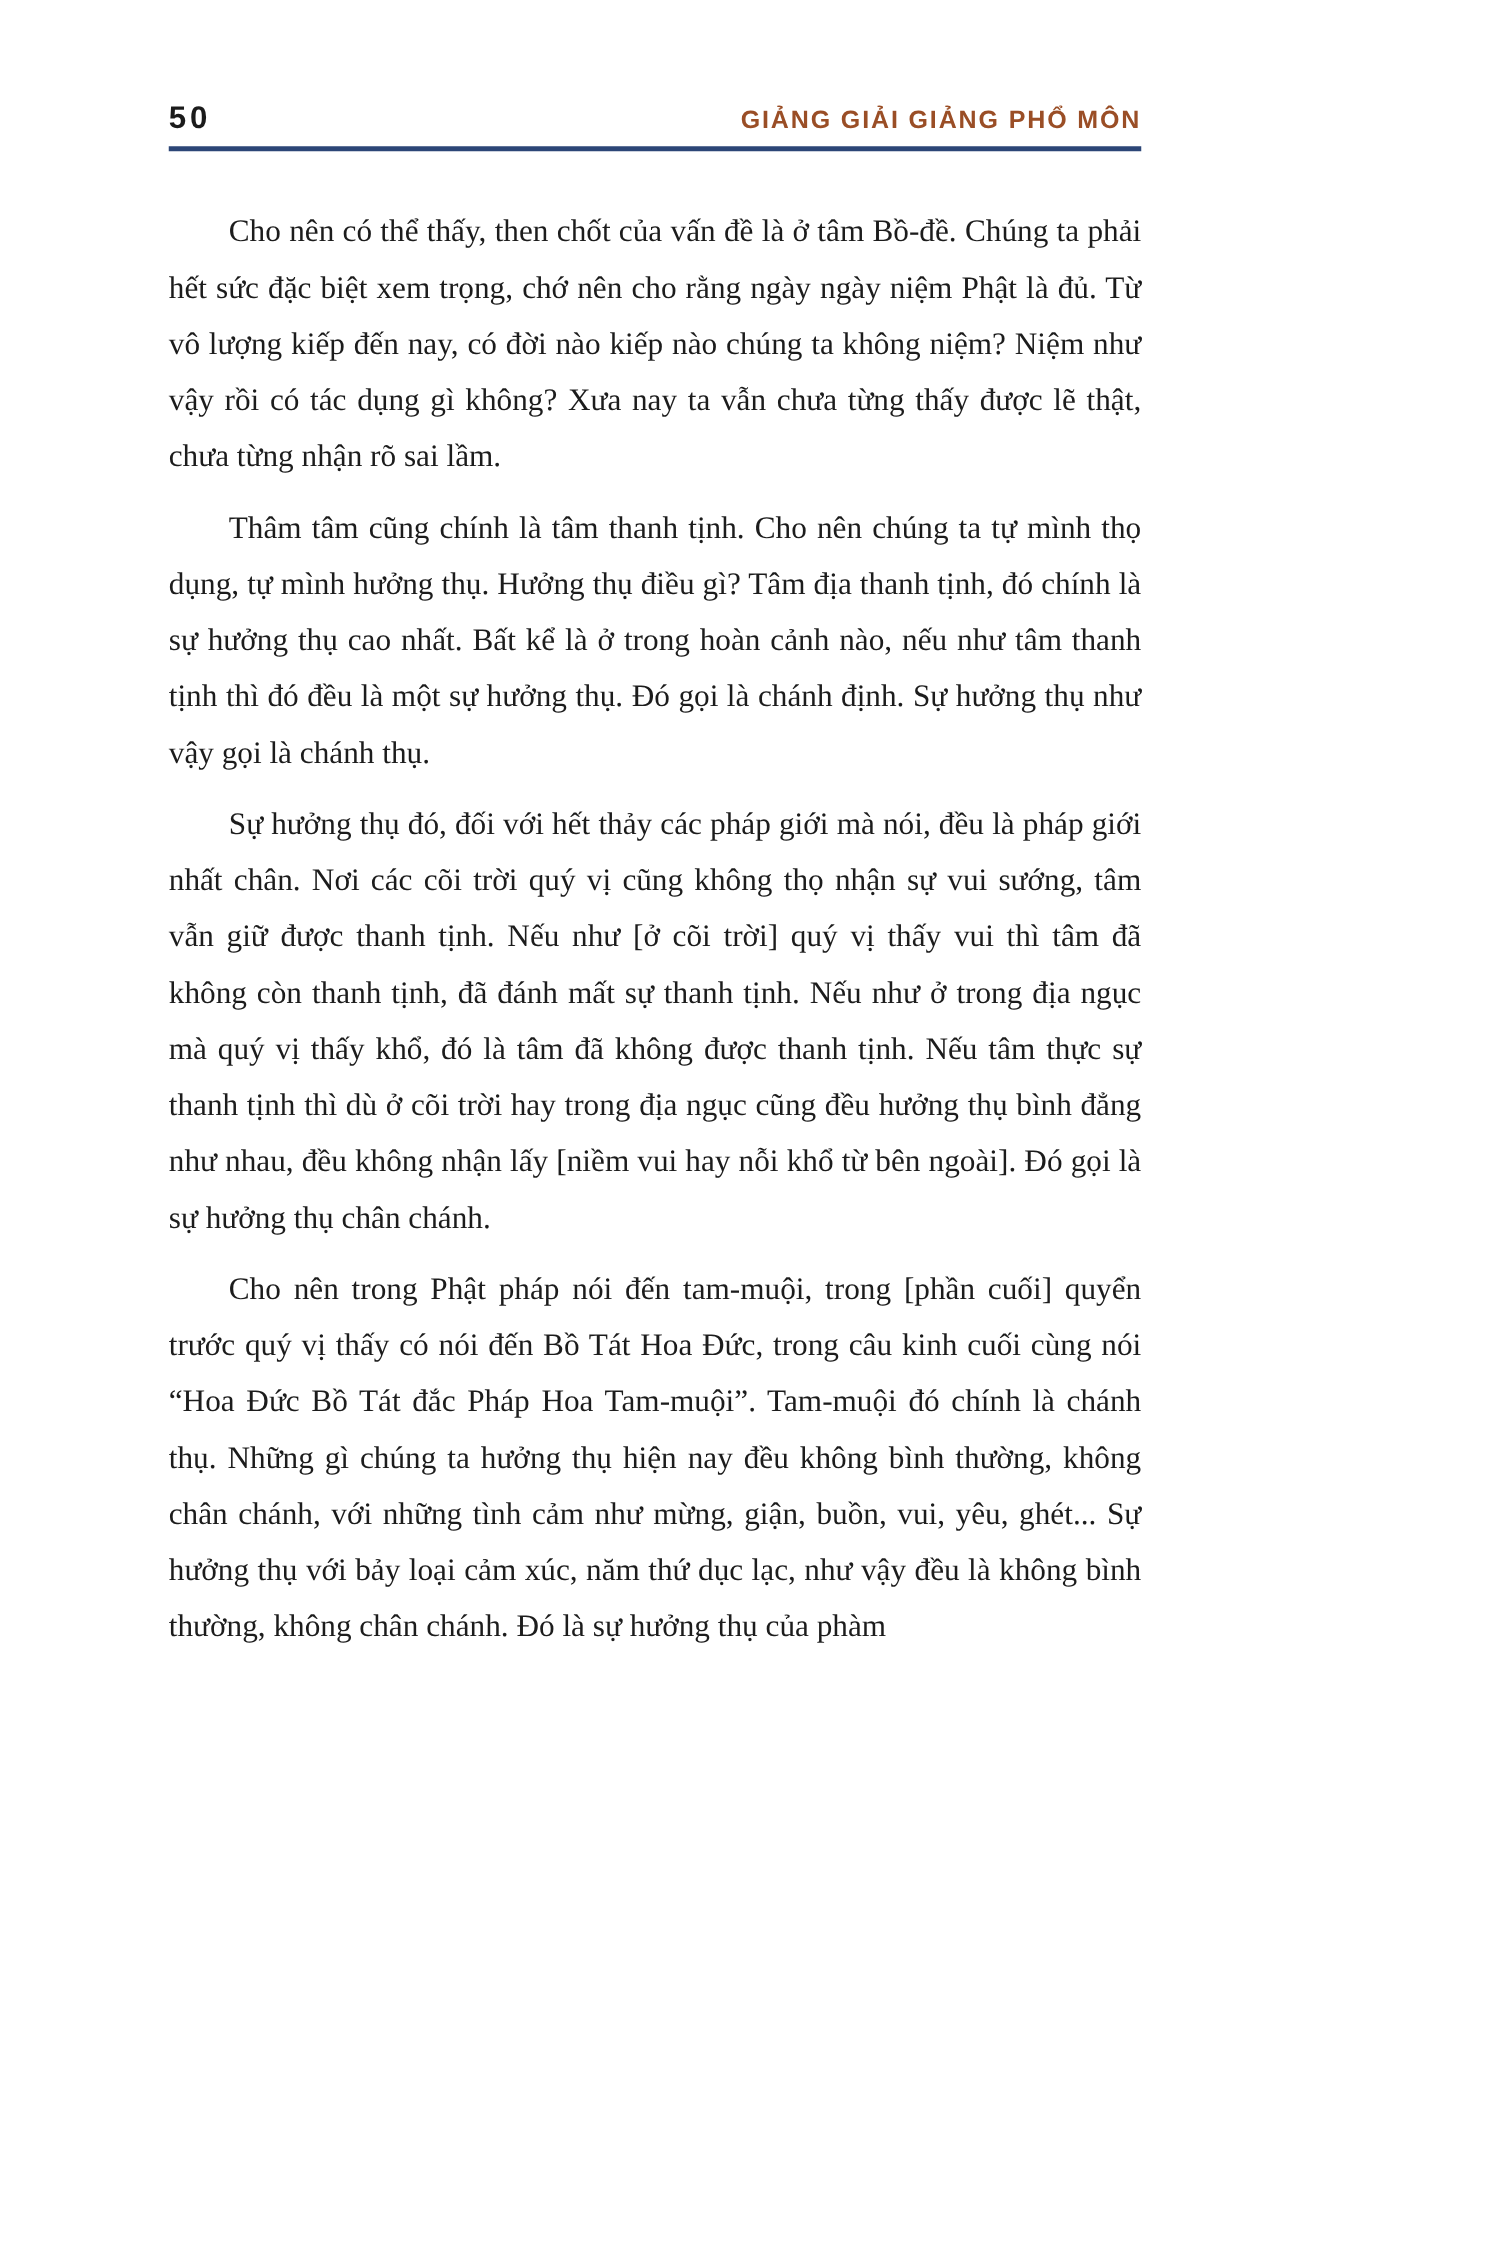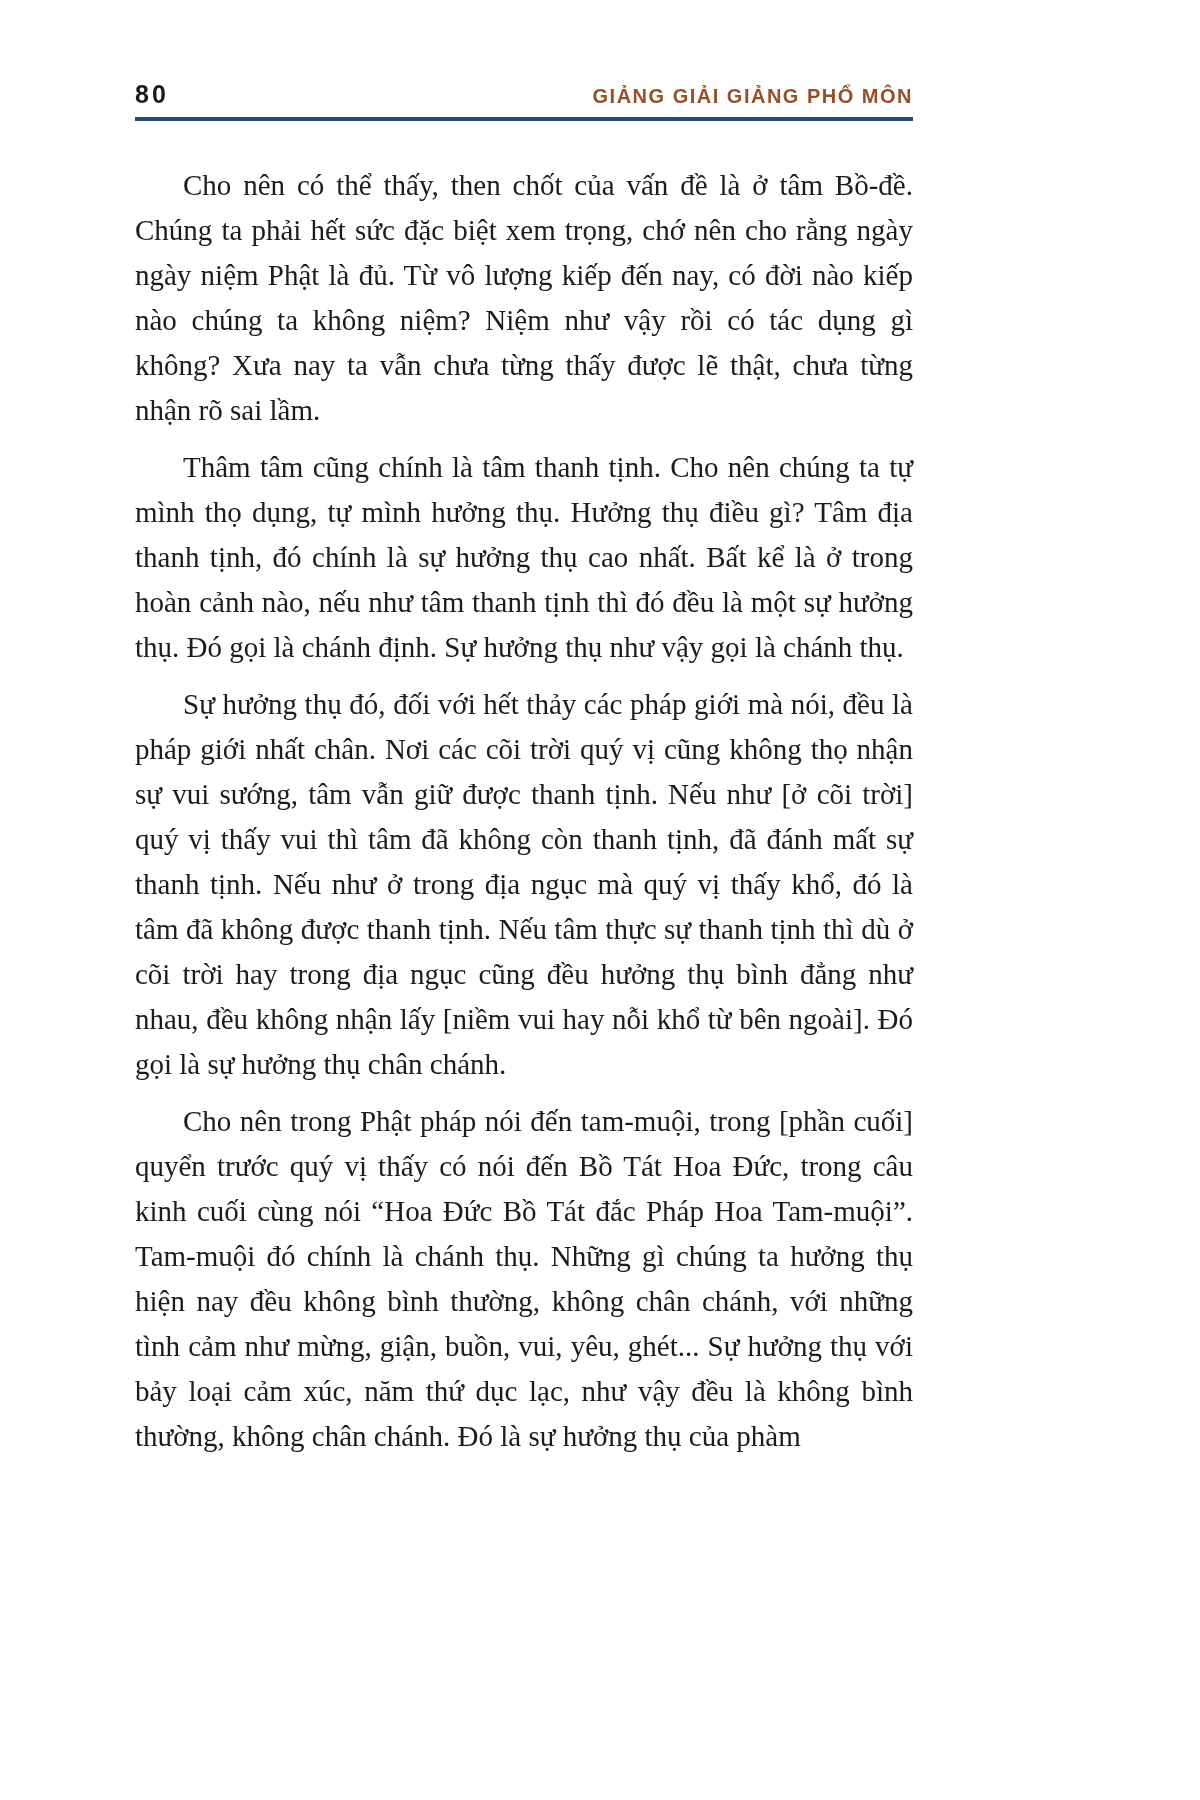--- a/index.html
+++ b/index.html
@@ -45,37 +45,37 @@
     left: 0;
     right: 0;
     height: 4px;
     background: #2c4677;
   }
   .body-text {
     position: absolute;
     top: 163px;
     left: 0;
     right: 0;
-    font-size: 29px;
+    font-size: 25px;
     line-height: 45px;
     color: #1c1c1c;
     text-align: justify;
   }
   .body-text p {
     text-indent: 48px;
     margin-bottom: 12px;
   }
 </style>
 </head>
 <body>
 
 <div class="page">
 
   <header class="page-header">
-    <span class="page-number">80</span>
+    <span class="page-number">50</span>
     <span class="running-title">GIẢNG GIẢI GIẢNG PHỔ MÔN</span>
   </header>
 
   <div class="header-rule"></div>
 
   <main class="body-text">
     <p>Cho nên có thể thấy, then chốt của vấn đề là ở tâm Bồ-đề. Chúng ta phải hết sức đặc biệt xem trọng, chớ nên cho rằng ngày ngày niệm Phật là đủ. Từ vô lượng kiếp đến nay, có đời nào kiếp nào chúng ta không niệm? Niệm như vậy rồi có tác dụng gì không? Xưa nay ta vẫn chưa từng thấy được lẽ thật, chưa từng nhận rõ sai lầm.</p>
     <p>Thâm tâm cũng chính là tâm thanh tịnh. Cho nên chúng ta tự mình thọ dụng, tự mình hưởng thụ. Hưởng thụ điều gì? Tâm địa thanh tịnh, đó chính là sự hưởng thụ cao nhất. Bất kể là ở trong hoàn cảnh nào, nếu như tâm thanh tịnh thì đó đều là một sự hưởng thụ. Đó gọi là chánh định. Sự hưởng thụ như vậy gọi là chánh thụ.</p>
     <p>Sự hưởng thụ đó, đối với hết thảy các pháp giới mà nói, đều là pháp giới nhất chân. Nơi các cõi trời quý vị cũng không thọ nhận sự vui sướng, tâm vẫn giữ được thanh tịnh. Nếu như [ở cõi trời] quý vị thấy vui thì tâm đã không còn thanh tịnh, đã đánh mất sự thanh tịnh. Nếu như ở trong địa ngục mà quý vị thấy khổ, đó là tâm đã không được thanh tịnh. Nếu tâm thực sự thanh tịnh thì dù ở cõi trời hay trong địa ngục cũng đều hưởng thụ bình đẳng như nhau, đều không nhận lấy [niềm vui hay nỗi khổ từ bên ngoài]. Đó gọi là sự hưởng thụ chân chánh.</p>
     <p>Cho nên trong Phật pháp nói đến tam-muội, trong [phần cuối] quyển trước quý vị thấy có nói đến Bồ Tát Hoa Đức, trong câu kinh cuối cùng nói “Hoa Đức Bồ Tát đắc Pháp Hoa Tam-muội”. Tam-muội đó chính là chánh thụ. Những gì chúng ta hưởng thụ hiện nay đều không bình thường, không chân chánh, với những tình cảm như mừng, giận, buồn, vui, yêu, ghét... Sự hưởng thụ với bảy loại cảm xúc, năm thứ dục lạc, như vậy đều là không bình thường, không chân chánh. Đó là sự hưởng thụ của phàm</p>

